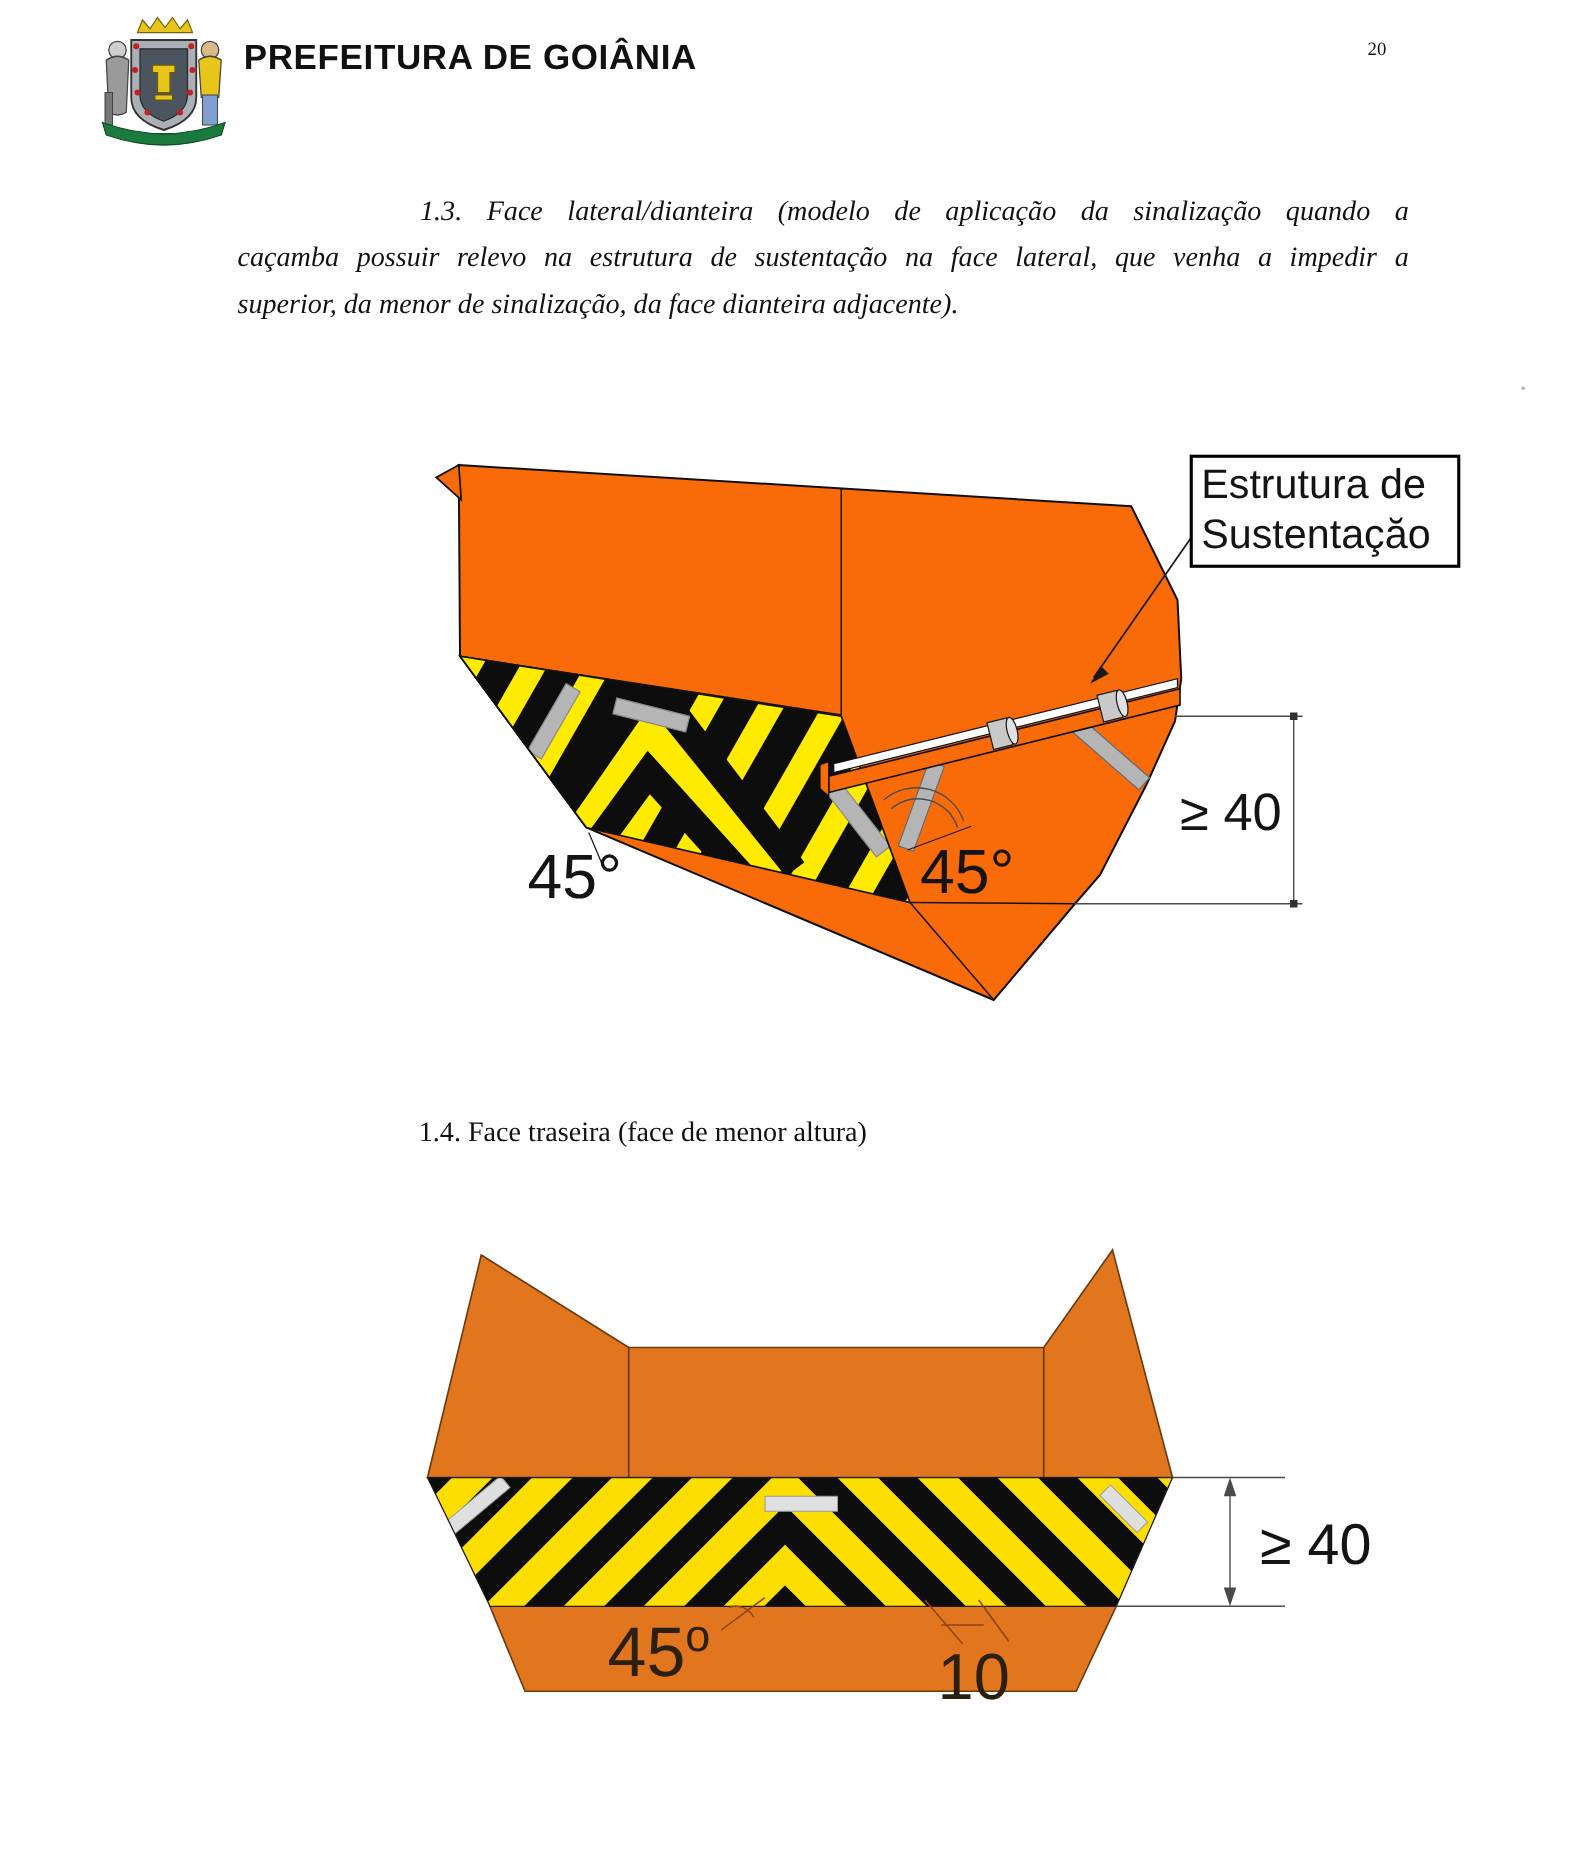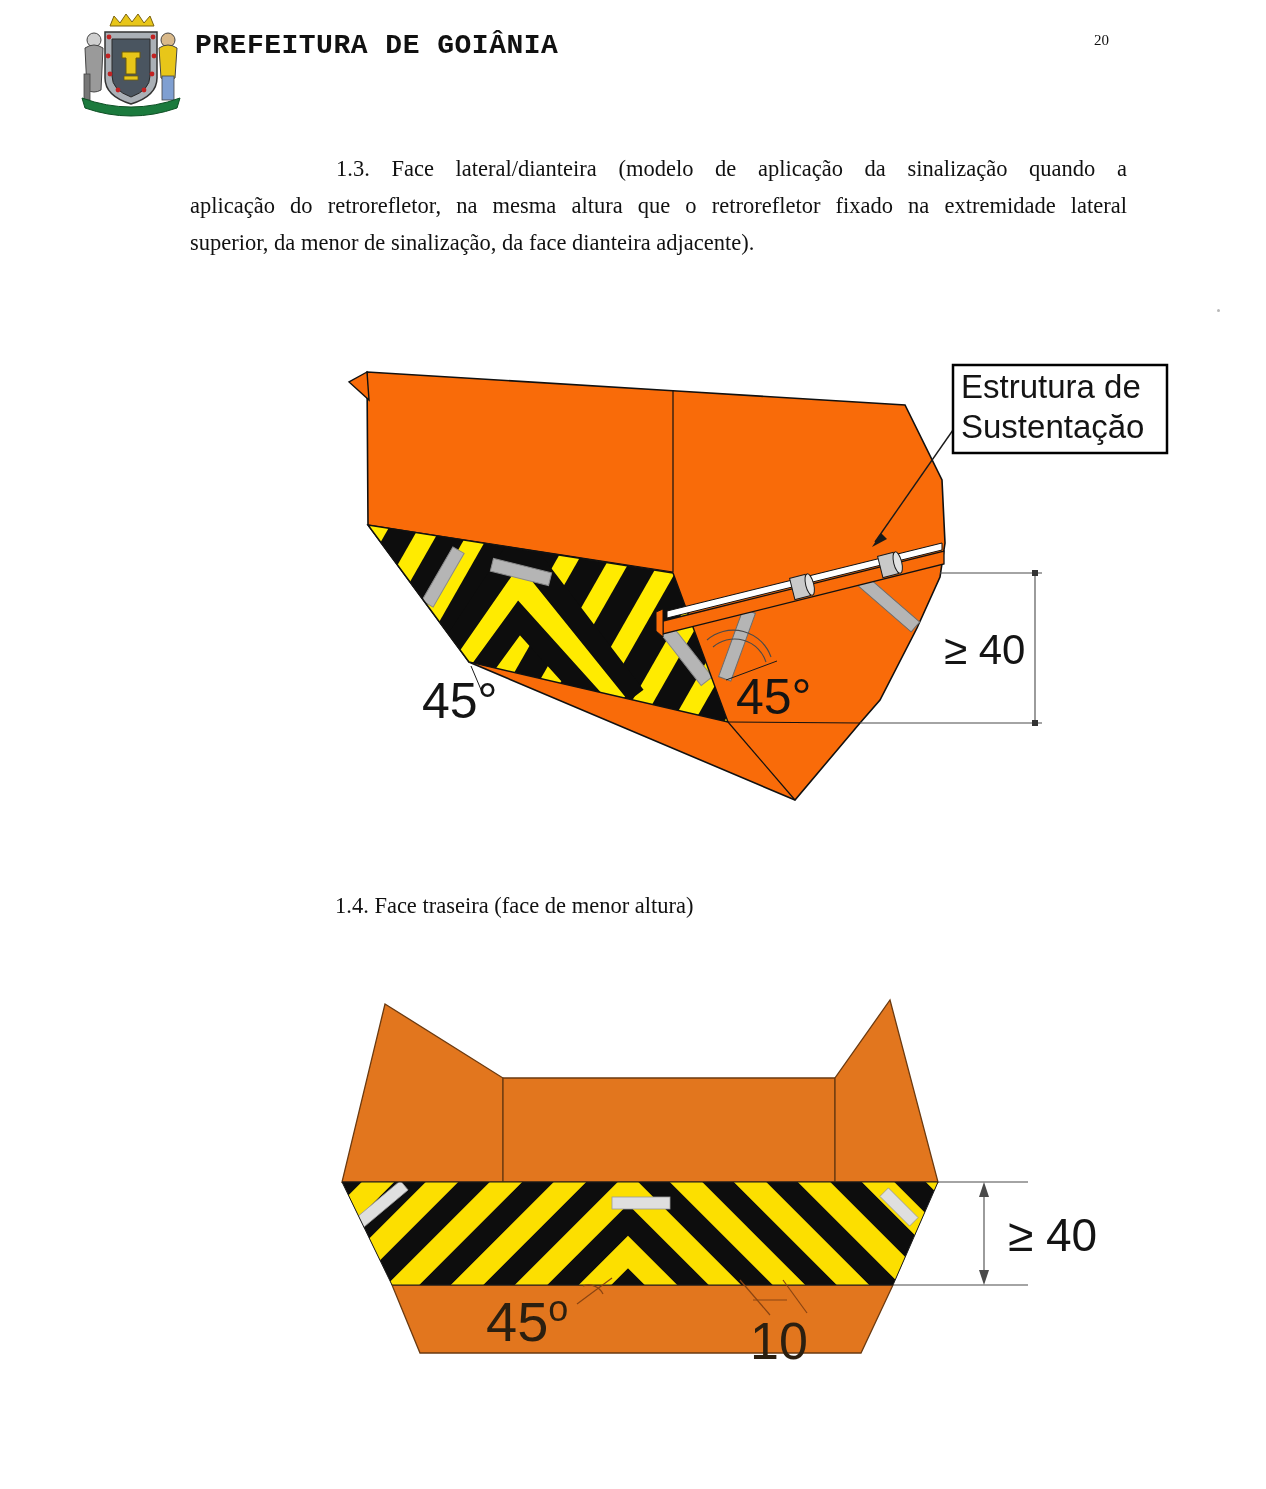--- a/index.html
+++ b/index.html
@@ -6,26 +6,26 @@
   body{
     width:1266px;height:1489px;position:relative;overflow:hidden;
     background:var(--page_bg,#fff);
     font-family:"Liberation Serif", serif;
     color:var(--textcolor,#111);
   }
   .abs{position:absolute;}
   
   .doc-title{
     left:195px;top:30px;font-size:28px;font-weight:bold;letter-spacing:.5px;
-    font-family:Liberation Mono, monospace;
+    font-family:Liberation Sans, sans-serif;
     text-align:right;
   }
   .page-number{left:1094px;top:32px;font-size:15px;}
   
-  .para{left:190px;top:150px;width:937px;font-size:22.5px;line-height:37px;}
+  .para{left:190px;top:150px;width:937px;font-size:22.5px;line-height:37px;font-style:italic;}
   .pline{text-align:justify;text-align-last:justify;white-space:normal;}
   .pline.first{padding-left:146px;}
   .pline.last{text-align-last:left;}
   .heading14{left:335px;top:893px;font-size:22.5px;text-align:center;}
   .stray-dot{left:1217px;top:309px;width:3px;height:3px;border-radius:50%;background:#9a9a9a;opacity:.7;}
   
   .lblSans{font-family:"Liberation Sans",sans-serif;fill:#141414;}
   .lblBrown{font-family:"Liberation Sans",sans-serif;fill:#2b1f10;}
   svg{display:block;}
   .thin{stroke:var(--dimline,#4a4a4a);stroke-width:1.1;fill:none;}
@@ -75,21 +75,21 @@
       <path d="M10,86 q49,18 98,0 l-3,10 q-46,16 -92,0 Z" fill="#1b7a3d" stroke="#0d4f24" stroke-width="1"></path>
     </g>
   </svg>
 </div>
 
 <div class="abs doc-title">PREFEITURA DE GOIÂNIA</div>
 <div class="abs page-number">20</div>
 
 <div class="abs para">
   <div class="pline first">1.3. Face lateral/dianteira (modelo de aplicação da sinalização quando a</div>
-  <div class="pline">aplicação do retrorefletor, na mesma altura que o retrorefletor fixado na extremidade lateral</div>
+  <div class="pline">caçamba possuir relevo na estrutura de sustentação na face lateral, que venha a impedir a</div>
   <div class="pline last">superior, da menor de sinalização, da face dianteira adjacente).</div>
 </div>
 
 <div class="abs stray-dot"></div>
 
 <div class="abs" style="left:330px;top:350px;">
 <svg width="850" height="470" viewBox="0 0 850 470">
   <defs>
     <clipPath id="faceClip">
       <polygon points="38,175 343,223 398,372 139,312"></polygon>

